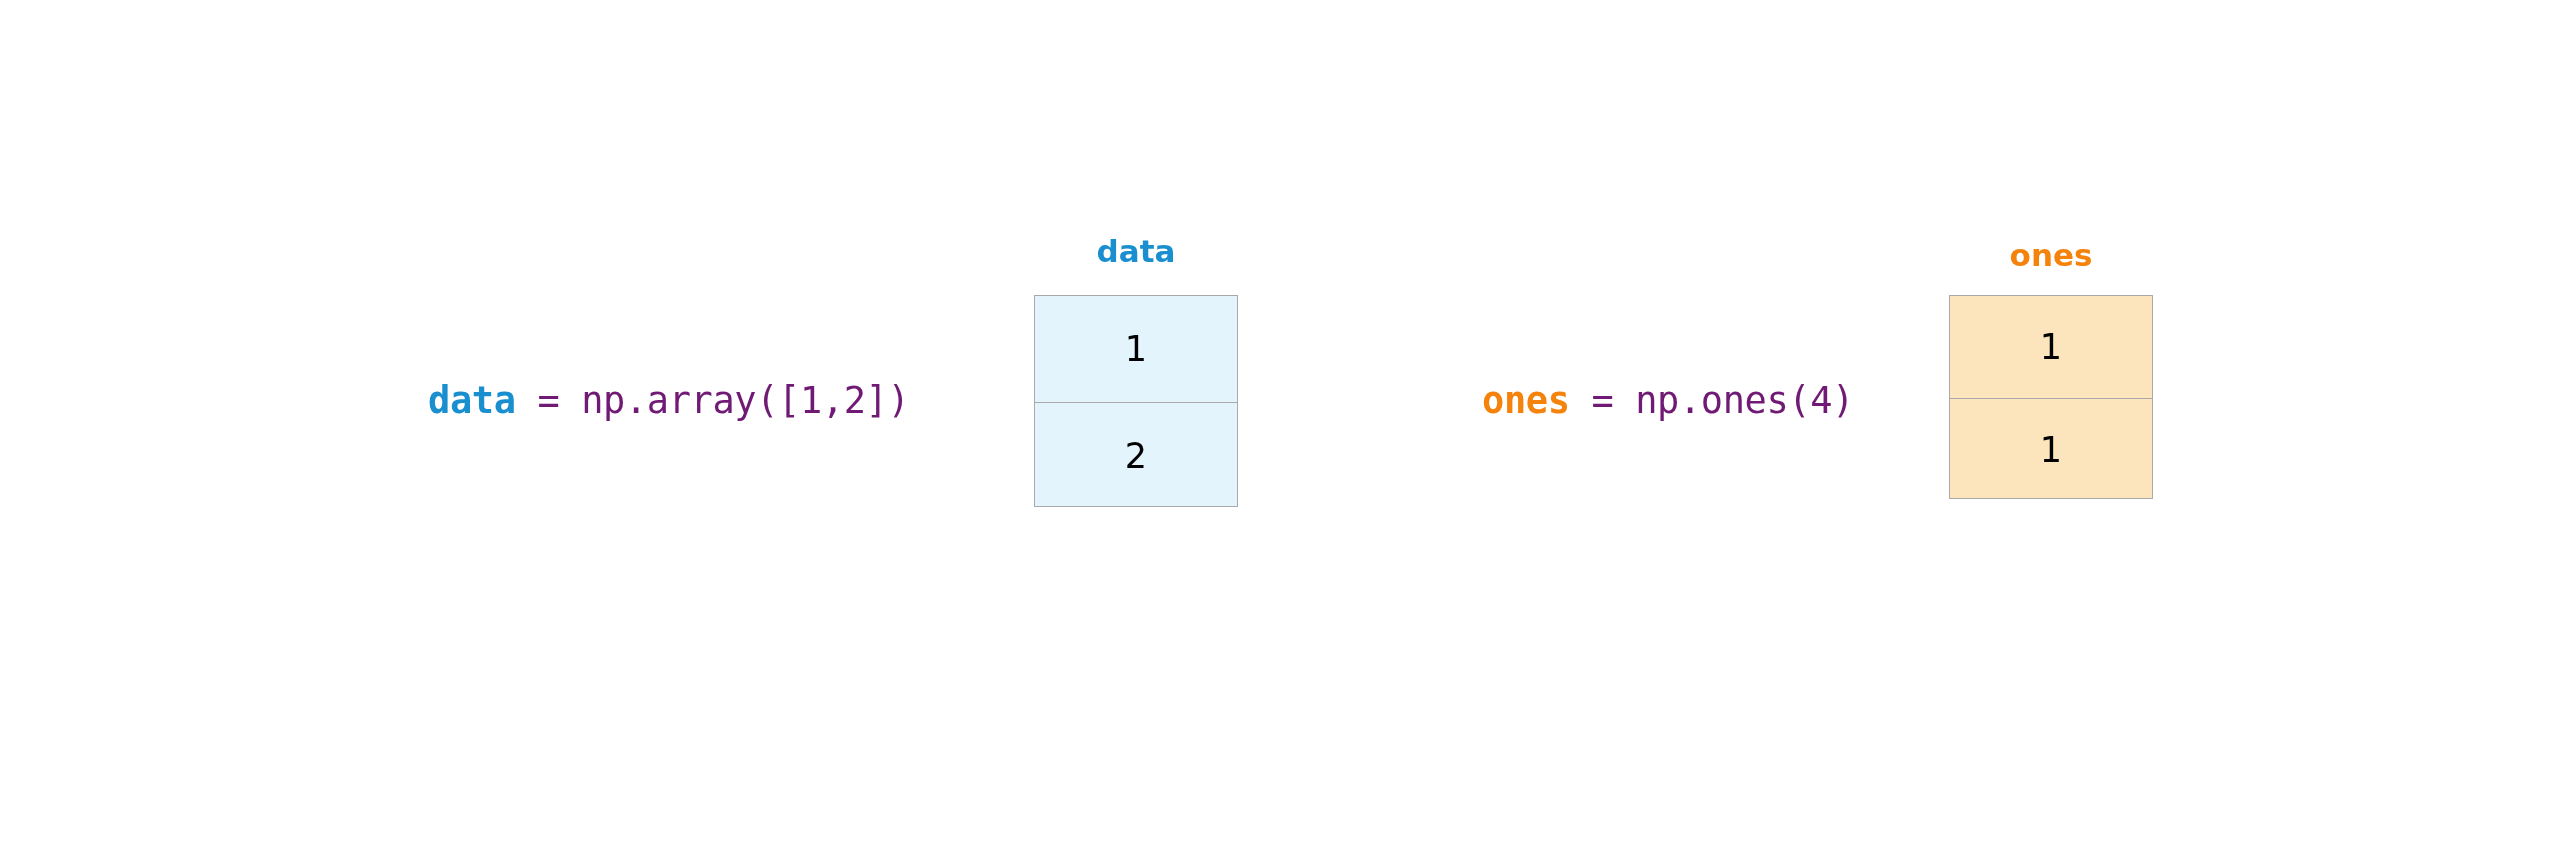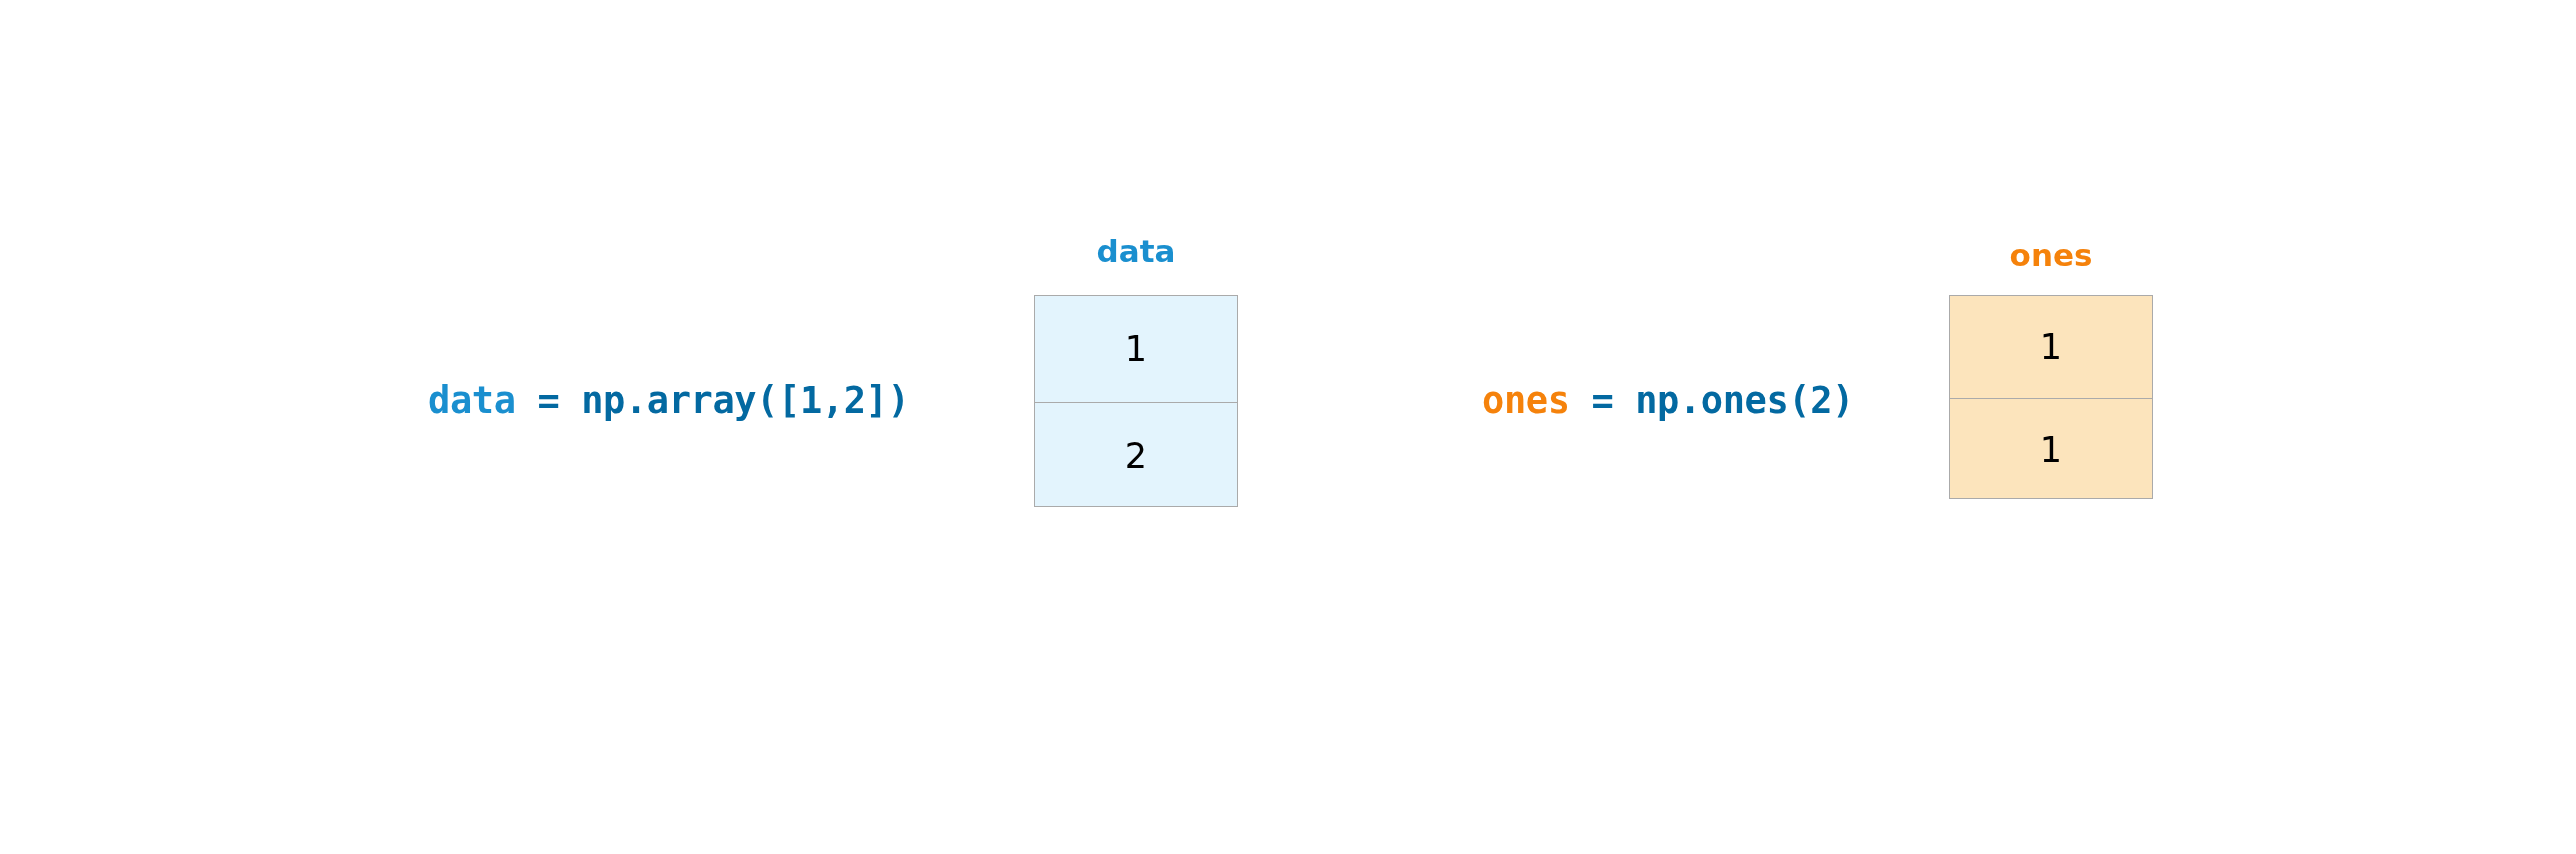--- a/index.html
+++ b/index.html
@@ -30,22 +30,22 @@
     font-size: 37px;
     font-weight: bold;
     letter-spacing: -0.4px;
     color: #111111;
     line-height: 1;
   }
   .code-expr .var-name {
     font-weight: bold;
   }
   .code-expr .code-rest {
-    color: #0369a1;
-    font-weight: bold;
+    color: #701a75;
+    font-weight: normal;
   }
 
   #expr-data  { left: 428px;  top: 382px; }
   #expr-ones  { left: 1482px; top: 382px; }
 
   
   .array-block {
     position: absolute;
   }
   .array-label {
@@ -99,21 +99,21 @@
   <div id="expr-data" class="code-expr"><span class="var-name" style="color:#1a8fcf">data</span><span class="code-rest"> = np.array([1,2])</span></div>
 
   <div id="block-data" class="array-block">
     <div class="array-label">data</div>
     <div class="array-grid">
       <div class="array-cell">1</div>
       <div class="array-cell">2</div>
     </div>
   </div>
 
-  <div id="expr-ones" class="code-expr"><span class="var-name" style="color:#f5820b">ones</span><span class="code-rest"> = np.ones(2)</span></div>
+  <div id="expr-ones" class="code-expr"><span class="var-name" style="color:#f5820b">ones</span><span class="code-rest"> = np.ones(4)</span></div>
 
   <div id="block-ones" class="array-block">
     <div class="array-label">ones</div>
     <div class="array-grid">
       <div class="array-cell">1</div>
       <div class="array-cell">1</div>
     </div>
   </div>
 
 </div>

